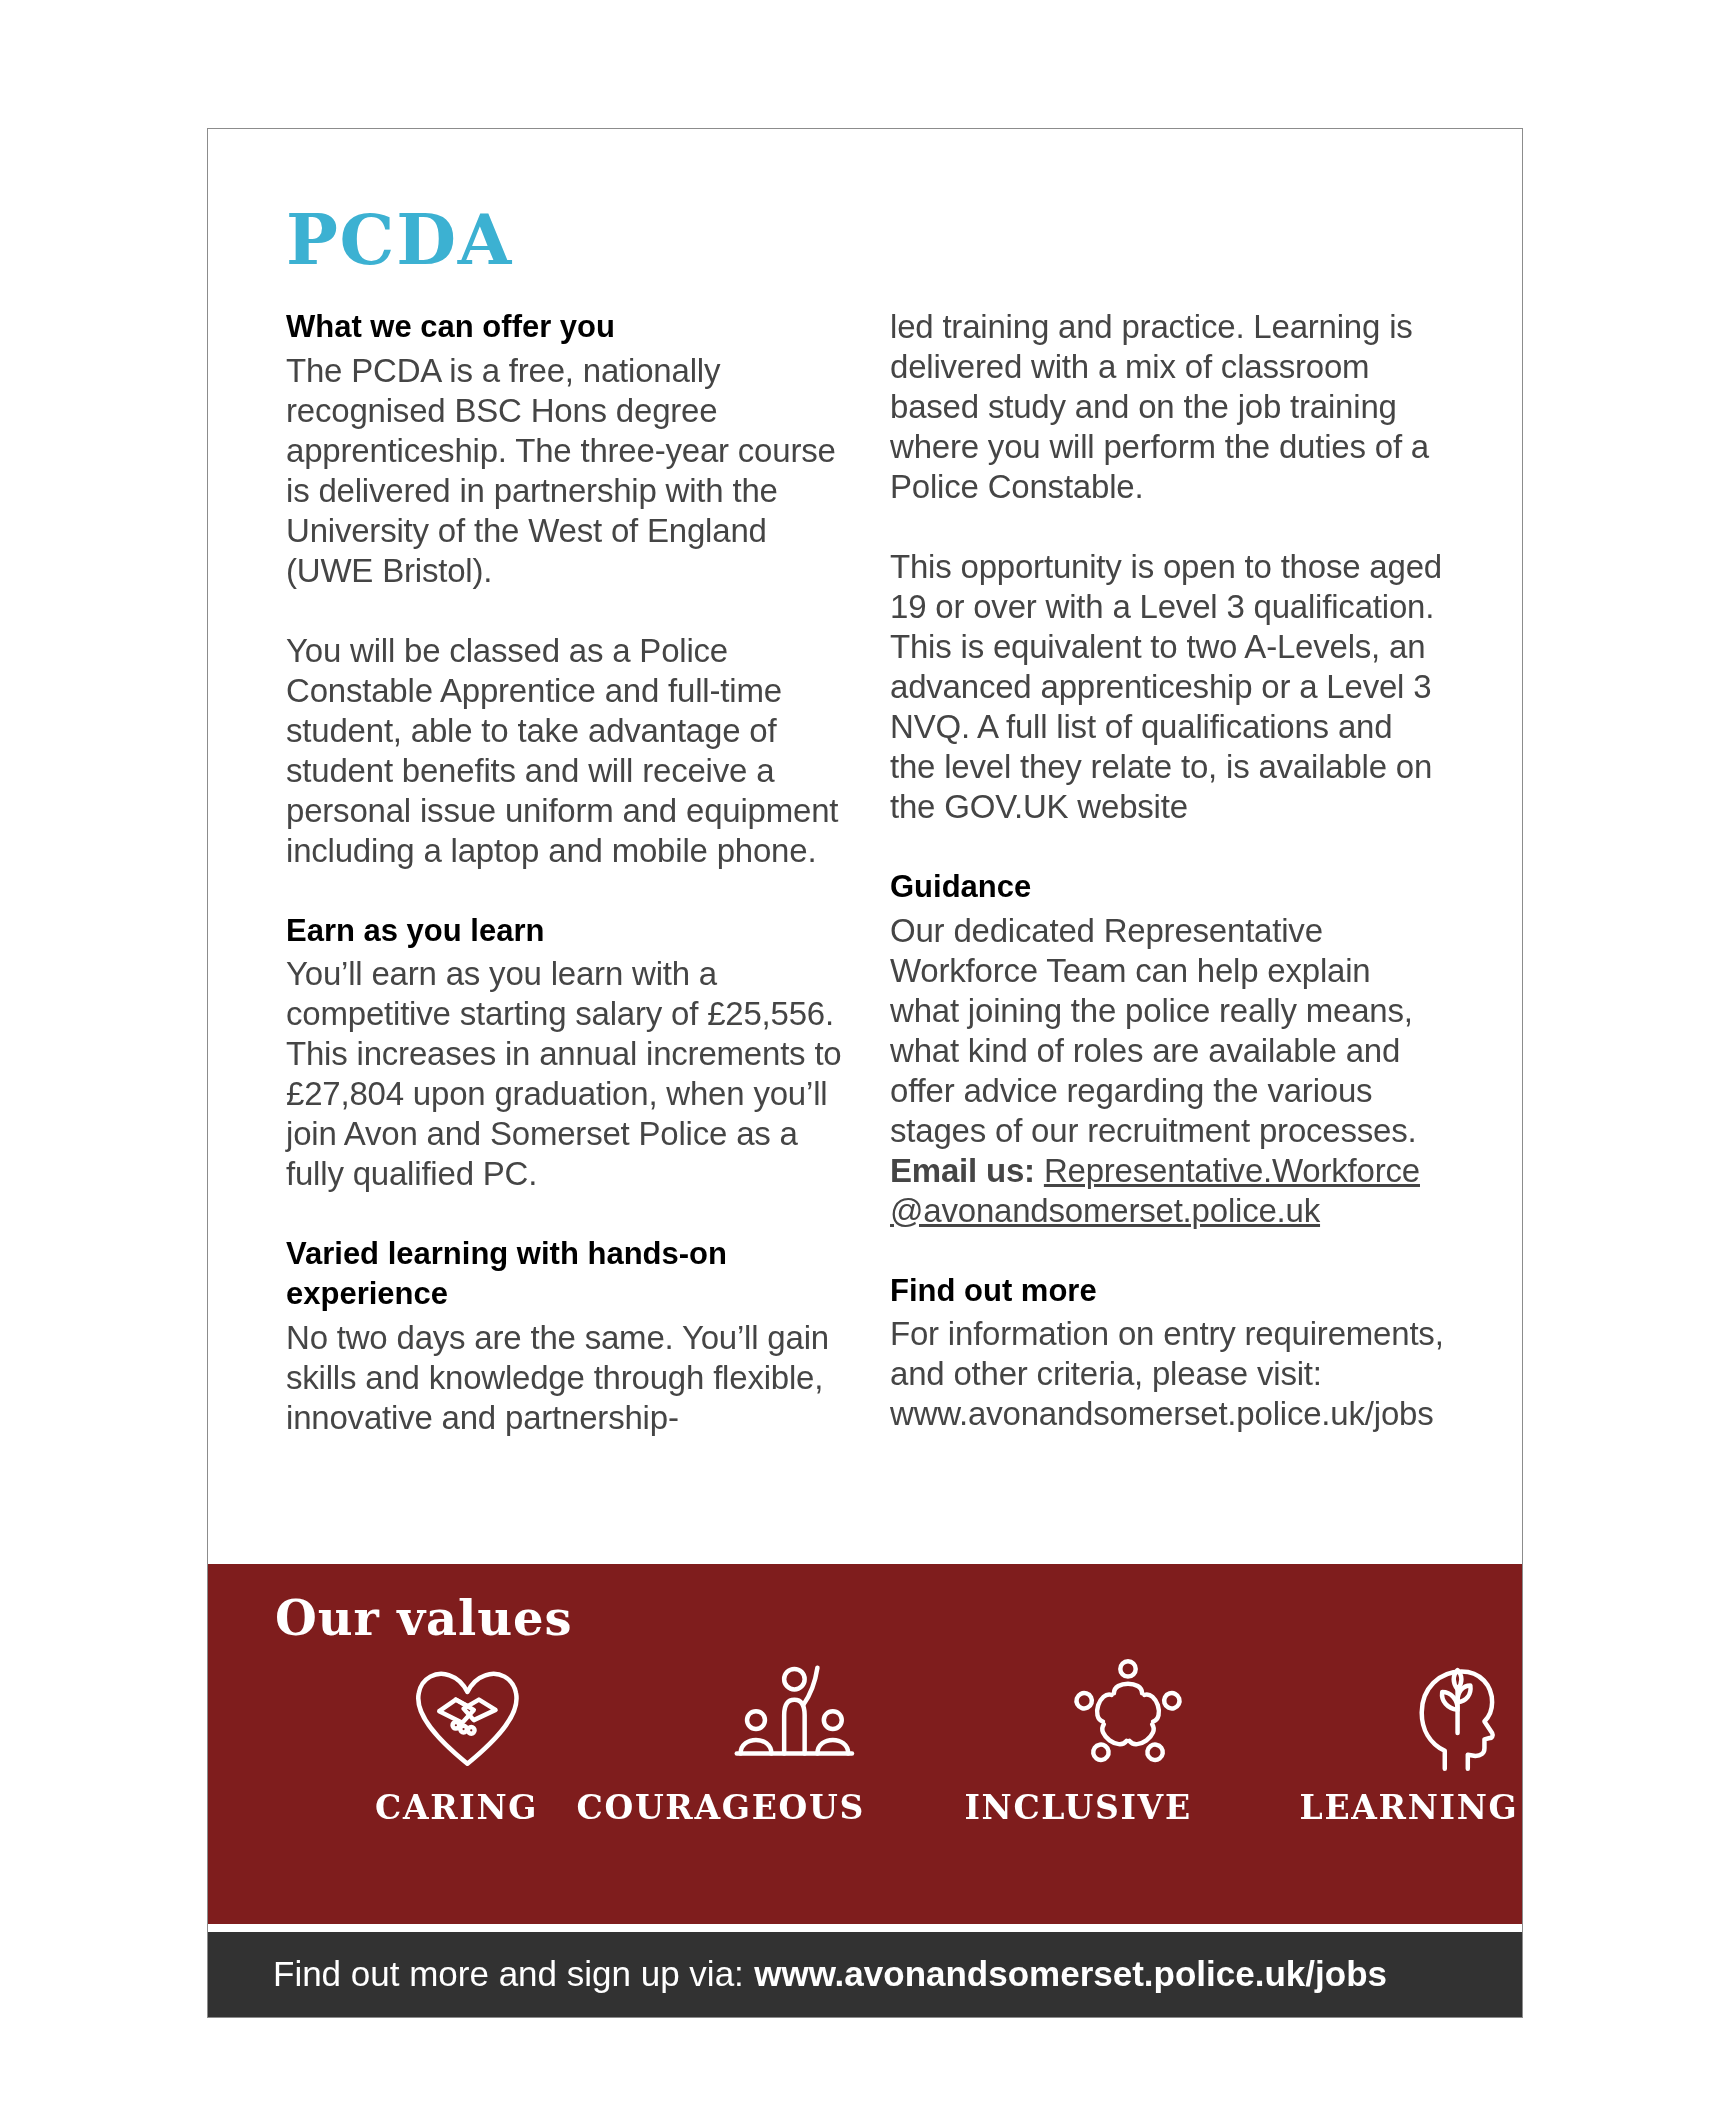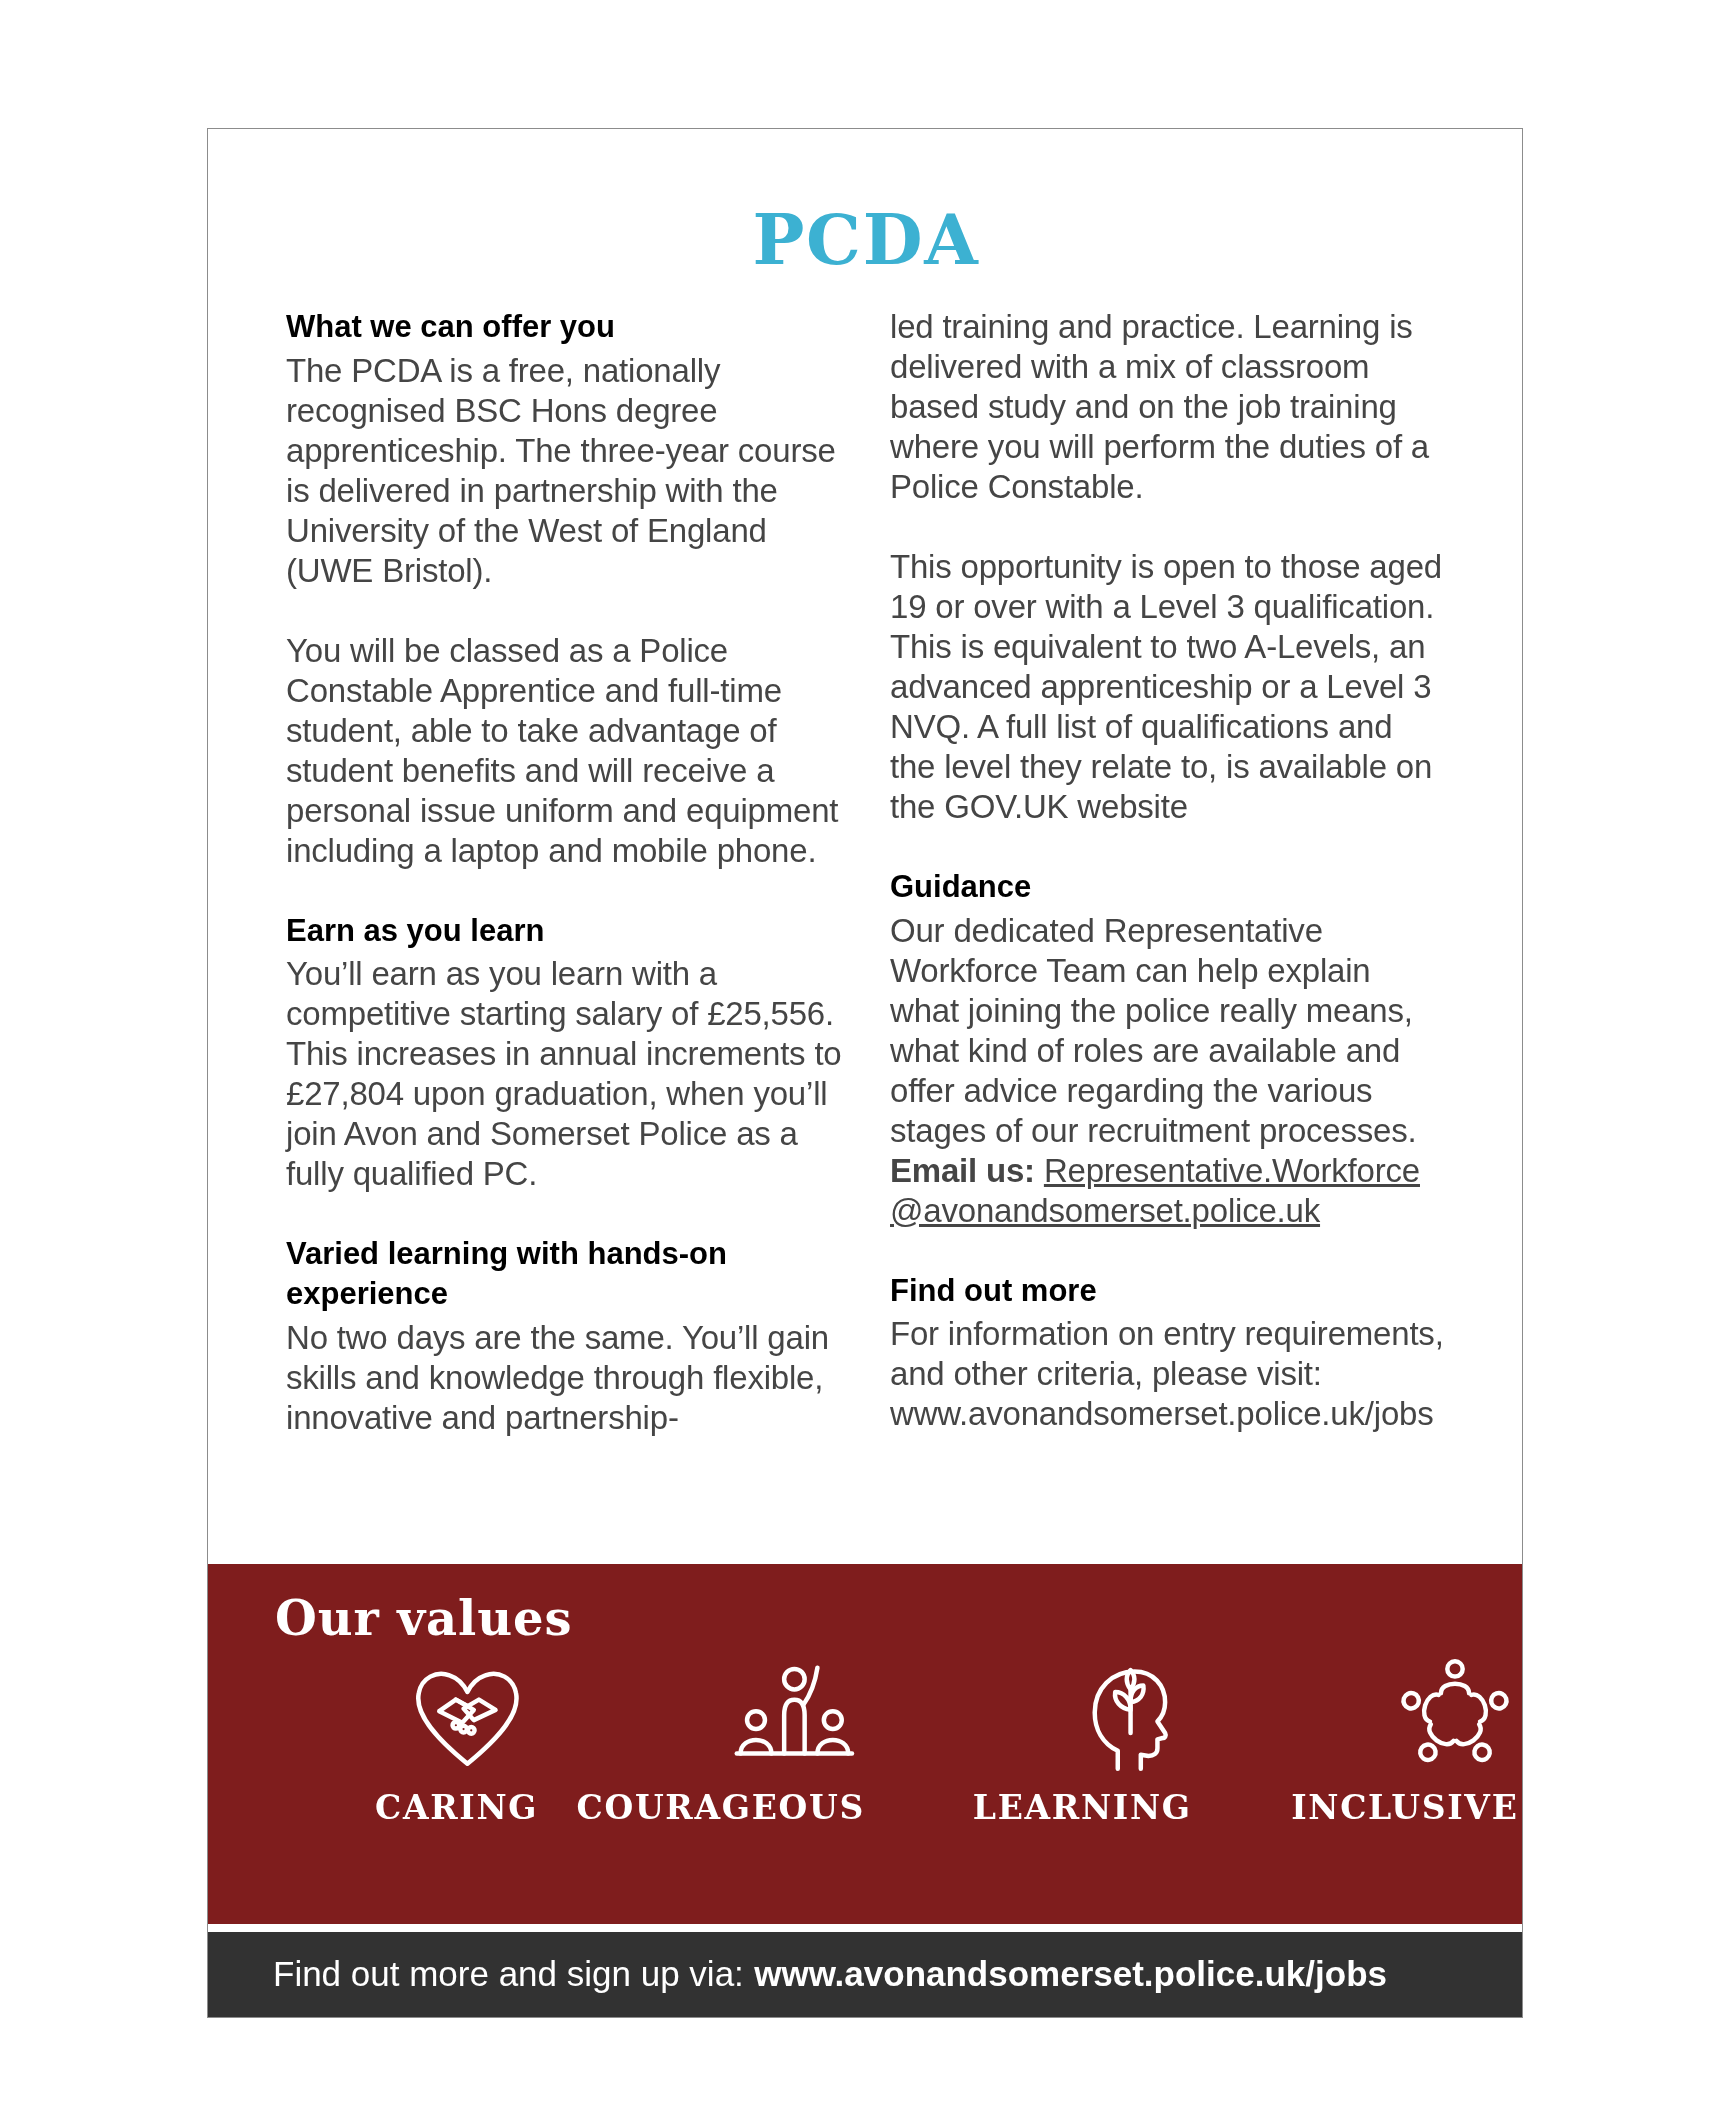--- a/index.html
+++ b/index.html
@@ -1,19 +1,19 @@
 <!DOCTYPE html>
 <html style="font-size:14px"><head>
 <meta charset="utf-8">
 <style>
   html,body{margin:0;padding:0;background:#ffffff;}
   body{width:1729px;height:2112px;position:relative;font-family:"Liberation Sans",sans-serif;-webkit-font-smoothing:antialiased;}
   .card{position:absolute;left:207px;top:128px;width:1316px;border:0.9px solid #8c8c8c;background:#ffffff;box-sizing:border-box;}
   .card-body{height:1435px;box-sizing:border-box;padding:76px 76px 0 78px;overflow:hidden;}
-  .title{font-family:"DejaVu Serif","Liberation Serif",serif;font-weight:700;font-size:69px;line-height:1;letter-spacing:1.7px;color:#3cb1d2;margin:0 0 33px 0;text-align:center;}
+  .title{font-family:"DejaVu Serif","Liberation Serif",serif;font-weight:700;font-size:69px;line-height:1;letter-spacing:1.7px;color:#3cb1d2;margin:0 0 33px 0;}
   .intro{font-size:30px;line-height:38px;font-weight:700;color:#3a3a3a;margin:0 0 40px 0;max-width:1163px;}
   .cols{display:flex;gap:48px;}
   .col{flex:1;min-width:0;}
   .col h3{font-size:31px;line-height:40px;font-weight:700;color:#000000;margin:0 0 3.5px 0;}
   .col p{font-size:33px;line-height:40px;font-weight:400;color:#454545;margin:0 0 40px 0;letter-spacing:-0.2px;}
   .email{color:#454545;text-decoration:underline;word-break:break-all;cursor:pointer;}
   .values{height:360px;background:#7f1d1d;box-sizing:border-box;padding:26px 0 0 0;overflow:hidden;}
   .values h2{font-family:"DejaVu Serif","Liberation Serif",serif;font-weight:700;font-size:48px;color:#ffffff;margin:0 0 5.2px 67px;letter-spacing:0.9px;}
   .values-row{display:flex;padding:0 3.5px;}
   .value{flex:1;display:flex;flex-direction:column;align-items:flex-end;}
@@ -87,31 +87,20 @@
           <path d="M13 80 C13 66 37 66 37 80"></path>
           <circle cx="85" cy="54" r="7"></circle>
           <path d="M73 80 C73 66 97 66 97 80"></path>
           <path d="M10 80 L100 80"></path>
         </svg>
         <div class="vlabel">COURAGEOUS</div>
       </div>
 
       <div class="value">
         <svg viewBox="0 0 100 100">
-          <path d="M42 92 L42 78 C30 72 24 61 24 48 C24 29 38 16 55 16 C70 16 79 27 79 40 C79 46 77 51 73 55 L79 64 C80 66 79 68 77 68 L73 69 L73 76 C73 80 70 82 66 82 L60 81 L60 92"></path>
-          <path d="M52 64 L52 30"></path>
-          <path d="M52 46 C44 45 39 39 40 32 C47 32 52 38 52 45"></path>
-          <path d="M52 40 C59 39 63 34 62 27 C56 27 52 32 52 39"></path>
-          <path d="M52 30 C48 25 48 19 52 15 C56 19 56 25 52 30"></path>
-        </svg>
-        <div class="vlabel">LEARNING</div>
-      </div>
-
-      <div class="value">
-        <svg viewBox="0 0 100 100">
           <g>
               <circle cx="50" cy="14" r="6"></circle>
               <path d="M39 33 C39 23 61 23 61 33"></path>
             </g>
           <g transform="rotate(72 50 50)">
               <circle cx="50" cy="14" r="6"></circle>
               <path d="M39 33 C39 23 61 23 61 33"></path>
             </g>
           <g transform="rotate(144 50 50)">
               <circle cx="50" cy="14" r="6"></circle>
@@ -122,20 +111,31 @@
               <path d="M39 33 C39 23 61 23 61 33"></path>
             </g>
           <g transform="rotate(288 50 50)">
               <circle cx="50" cy="14" r="6"></circle>
               <path d="M39 33 C39 23 61 23 61 33"></path>
             </g>
         </svg>
         <div class="vlabel">INCLUSIVE</div>
       </div>
 
+      <div class="value">
+        <svg viewBox="0 0 100 100">
+          <path d="M42 92 L42 78 C30 72 24 61 24 48 C24 29 38 16 55 16 C70 16 79 27 79 40 C79 46 77 51 73 55 L79 64 C80 66 79 68 77 68 L73 69 L73 76 C73 80 70 82 66 82 L60 81 L60 92"></path>
+          <path d="M52 64 L52 30"></path>
+          <path d="M52 46 C44 45 39 39 40 32 C47 32 52 38 52 45"></path>
+          <path d="M52 40 C59 39 63 34 62 27 C56 27 52 32 52 39"></path>
+          <path d="M52 30 C48 25 48 19 52 15 C56 19 56 25 52 30"></path>
+        </svg>
+        <div class="vlabel">LEARNING</div>
+      </div>
+
     </div>
   </div>
 
   <div class="gap-strip"></div>
 
   <div class="footer">
     <span>Find out more and sign up via:</span>
     <span class="url">www.avonandsomerset.police.uk/jobs</span>
   </div>
 

